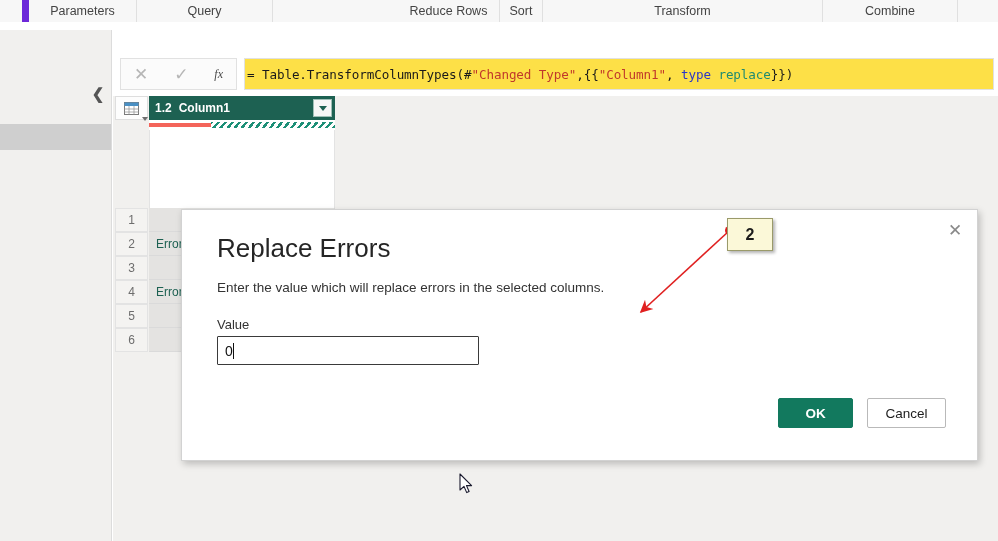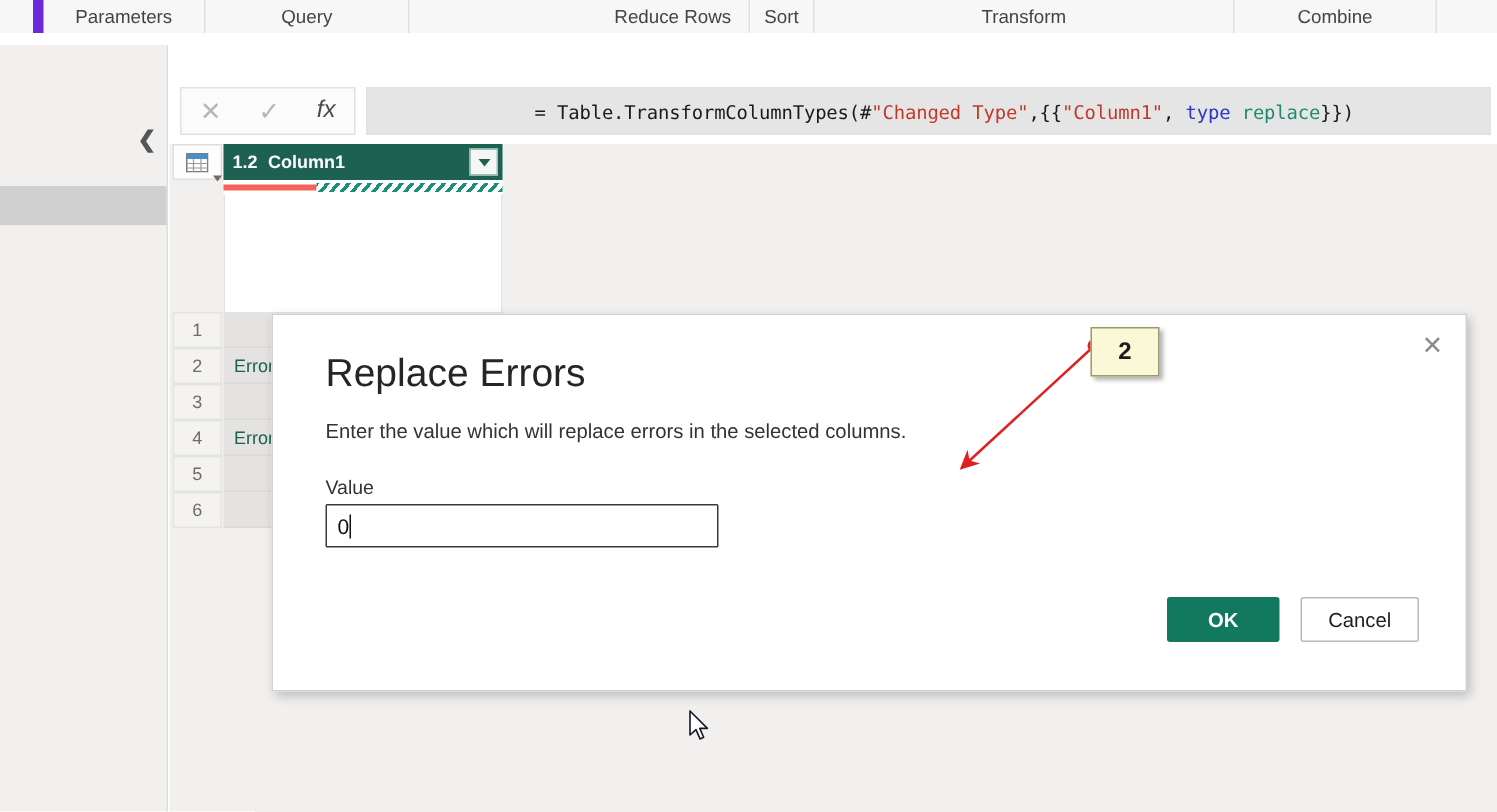--- a/index.html
+++ b/index.html
@@ -53,28 +53,28 @@
   
   .formula-row {
     position: absolute; left: 113px; top: 54px; width: 885px; height: 44px;
   }
   .fb-icons {
     position: absolute; left: 7px; top: 4px; width: 117px; height: 32px;
     background: #fbfbfb; border: 1px solid #e1e1e1; box-sizing: border-box;
     display: flex; align-items: center; justify-content: space-around;
   }
   .fb-ico { color: #b6b6b6; font-size: 17px; line-height: 1; }
-  .fb-ico.fx { color: #4a4a4a; font-size: 16px; font-style: italic;
-               font-family: Liberation Sans, sans-serif; }
+  .fb-ico.fx { color: #4a4a4a; font-size: 12px; font-style: italic;
+               font-family: Liberation Serif, serif; }
   .fb-input {
     position: absolute; left: 131px; top: 4px; width: 750px; height: 32px;
-    background: #e5e5e5; border: 1px solid #e1e1e1; box-sizing: border-box;
-    display: flex; align-items: center; padding-left: 21px;
+    background: #fde047; border: 1px solid #e1e1e1; box-sizing: border-box;
+    display: flex; align-items: center; padding-left: 2px;
     font-family: "DejaVu Sans Mono", monospace; font-size: 12.6px;
-    color: #1a1a1a; white-space: pre; letter-spacing: -0.1px; justify-content: center;
+    color: #1a1a1a; white-space: pre; letter-spacing: -0.1px;
   }
   .tk-str { color: #c0392b; }
   .tk-kw  { color: #2a36c8; }
   .tk-typ { color: #1f8a70; }
 
   
   .grid-area {
     position: absolute; left: 113px; top: 96px; width: 885px; height: 445px;
     background: #f1f0ee;
   }

